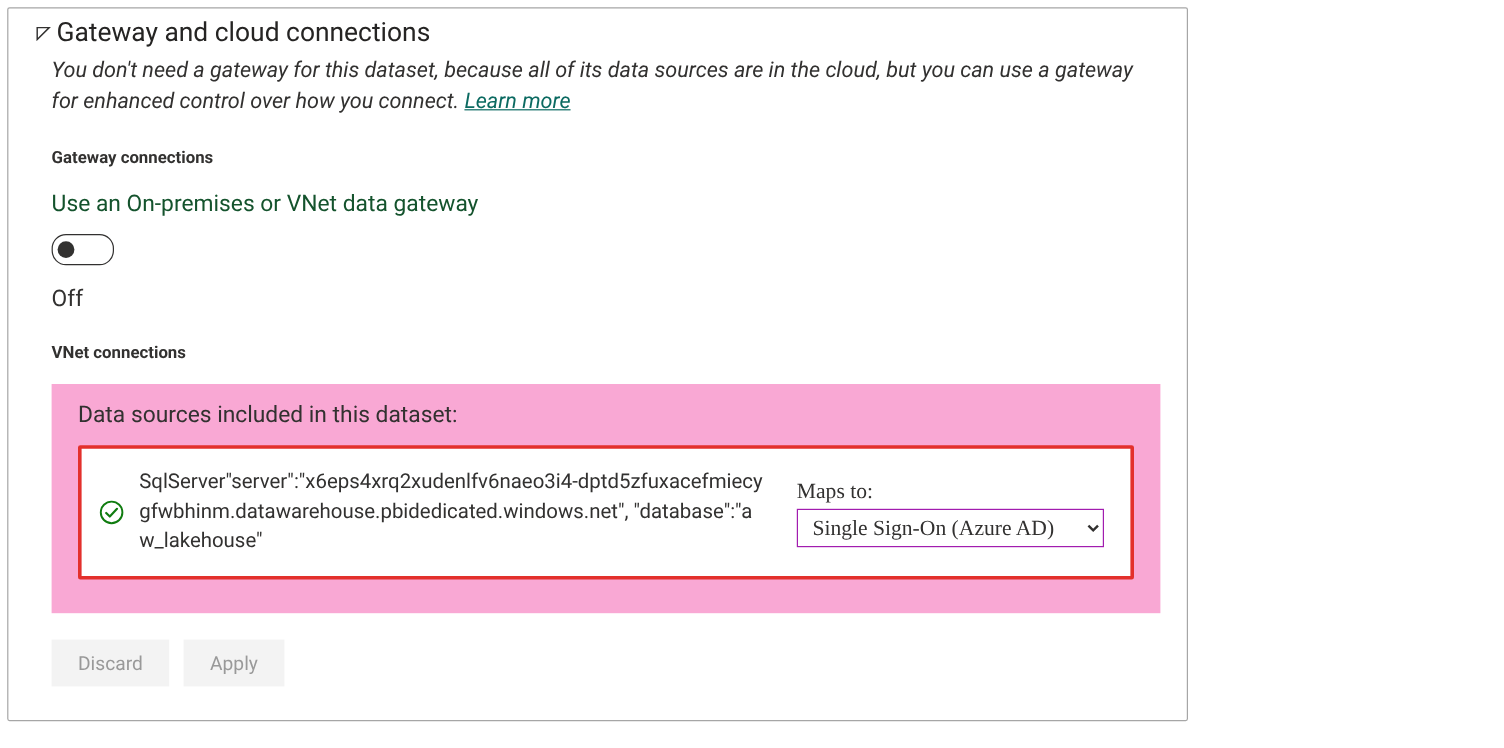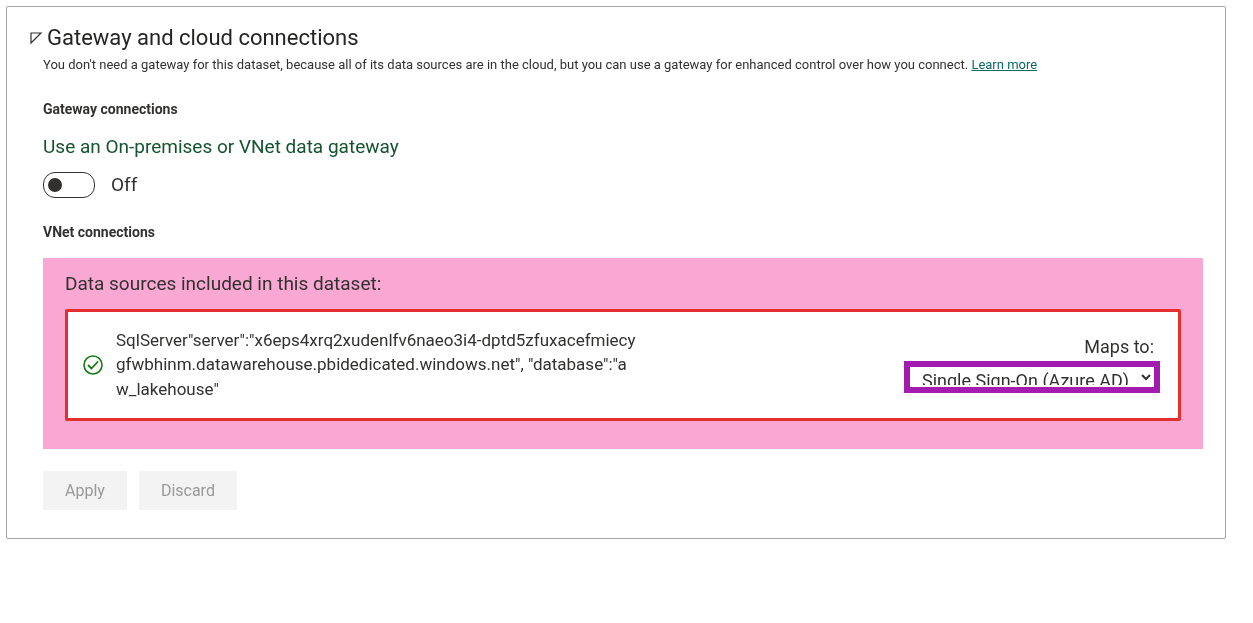--- a/index.html
+++ b/index.html
@@ -8,22 +8,22 @@
     background: #fff;
     font-family: "Segoe UI", -apple-system, BlinkMacSystemFont, Roboto, "Helvetica Neue", Arial, sans-serif;
     color: #323130;
     font-size: 16px;
     -webkit-font-smoothing: antialiased;
   }
   .panel {
     border: 1px solid #a6a6a6;
     border-radius: 2px;
     margin: 6px;
-    padding: 18px 22px 28px 22px;
-    width: 1220px;
+    padding: 8px 22px 28px 22px;
+    width: 984px;
     box-sizing: border-box;
     position: relative;
   }
   .section-header {
     display: flex;
     align-items: center;
     margin-bottom: 6px;
   }
   .collapse-icon {
     display: inline-block;
@@ -31,25 +31,26 @@
     color: #323130;
   }
   .collapse-icon svg { display: block; }
   h1.section-title {
     font-size: 22px;
     font-weight: 400;
     margin: 0;
     color: #252423;
   }
   .section-desc {
-    font-size: 13px;
+    font-size: 18px;
     color: #323130;
     line-height: 1.45;
     margin: 4px 0 0 14px;
     max-width: 1150px;
+    font-style: italic;
   }
   a.learn-more {
     color: #0b6a61;
     text-decoration: underline;
   }
   .sub-block {
     margin: 26px 0 0 14px;
   }
   h2.sub-heading {
     font-size: 14px;
@@ -58,22 +59,22 @@
     color: #323130;
   }
   .toggle-row-label {
     font-size: 19px;
     color: #14532d;
     margin: 0 0 14px 0;
     font-weight: 400;
   }
   .toggle-row {
     display: flex;
-    align-items: center;
     gap: 16px;
+    flex-direction: column;
   }
   .toggle {
     width: 50px;
     height: 24px;
     border: 1px solid #323130;
     border-radius: 12px;
     position: relative;
     background: #fff;
     cursor: pointer;
     flex: none;
@@ -126,33 +127,33 @@
     font-size: 17px;
     line-height: 1.45;
     color: #323130;
     max-width: 520px;
     word-break: break-all;
   }
   .maps-block {
     margin-left: auto;
     display: flex;
     flex-direction: column;
-    align-items: flex-end;
     gap: 4px;
     min-width: 260px;
+    font-family: Liberation Serif, serif;
   }
   .maps-label {
     font-size: 18px;
     color: #323130;
     margin-right: 6px;
   }
   select.maps-select {
     width: 256px;
     height: 32px;
-    border: 6px solid #a21caf;
+    border: 1px solid #a21caf;
     border-radius: 0;
     font-size: 18px;
     padding: 2px 4px 2px 8px;
     background: #fff;
     color: #323130;
     font-family: inherit;
   }
   .action-row {
     display: flex;
     gap: 12px;
@@ -214,18 +215,18 @@
         <div class="maps-block">
           <span class="maps-label">Maps to:</span>
           <select class="maps-select">
             <option>Single Sign-On (Azure AD)</option>
           </select>
         </div>
       </div>
     </div>
 
     <div class="action-row">
+      <button class="action-btn" disabled="">Discard</button>
       <button class="action-btn" disabled="">Apply</button>
-      <button class="action-btn" disabled="">Discard</button>
     </div>
   </div>
 
 </div>
 
 </body></html>

